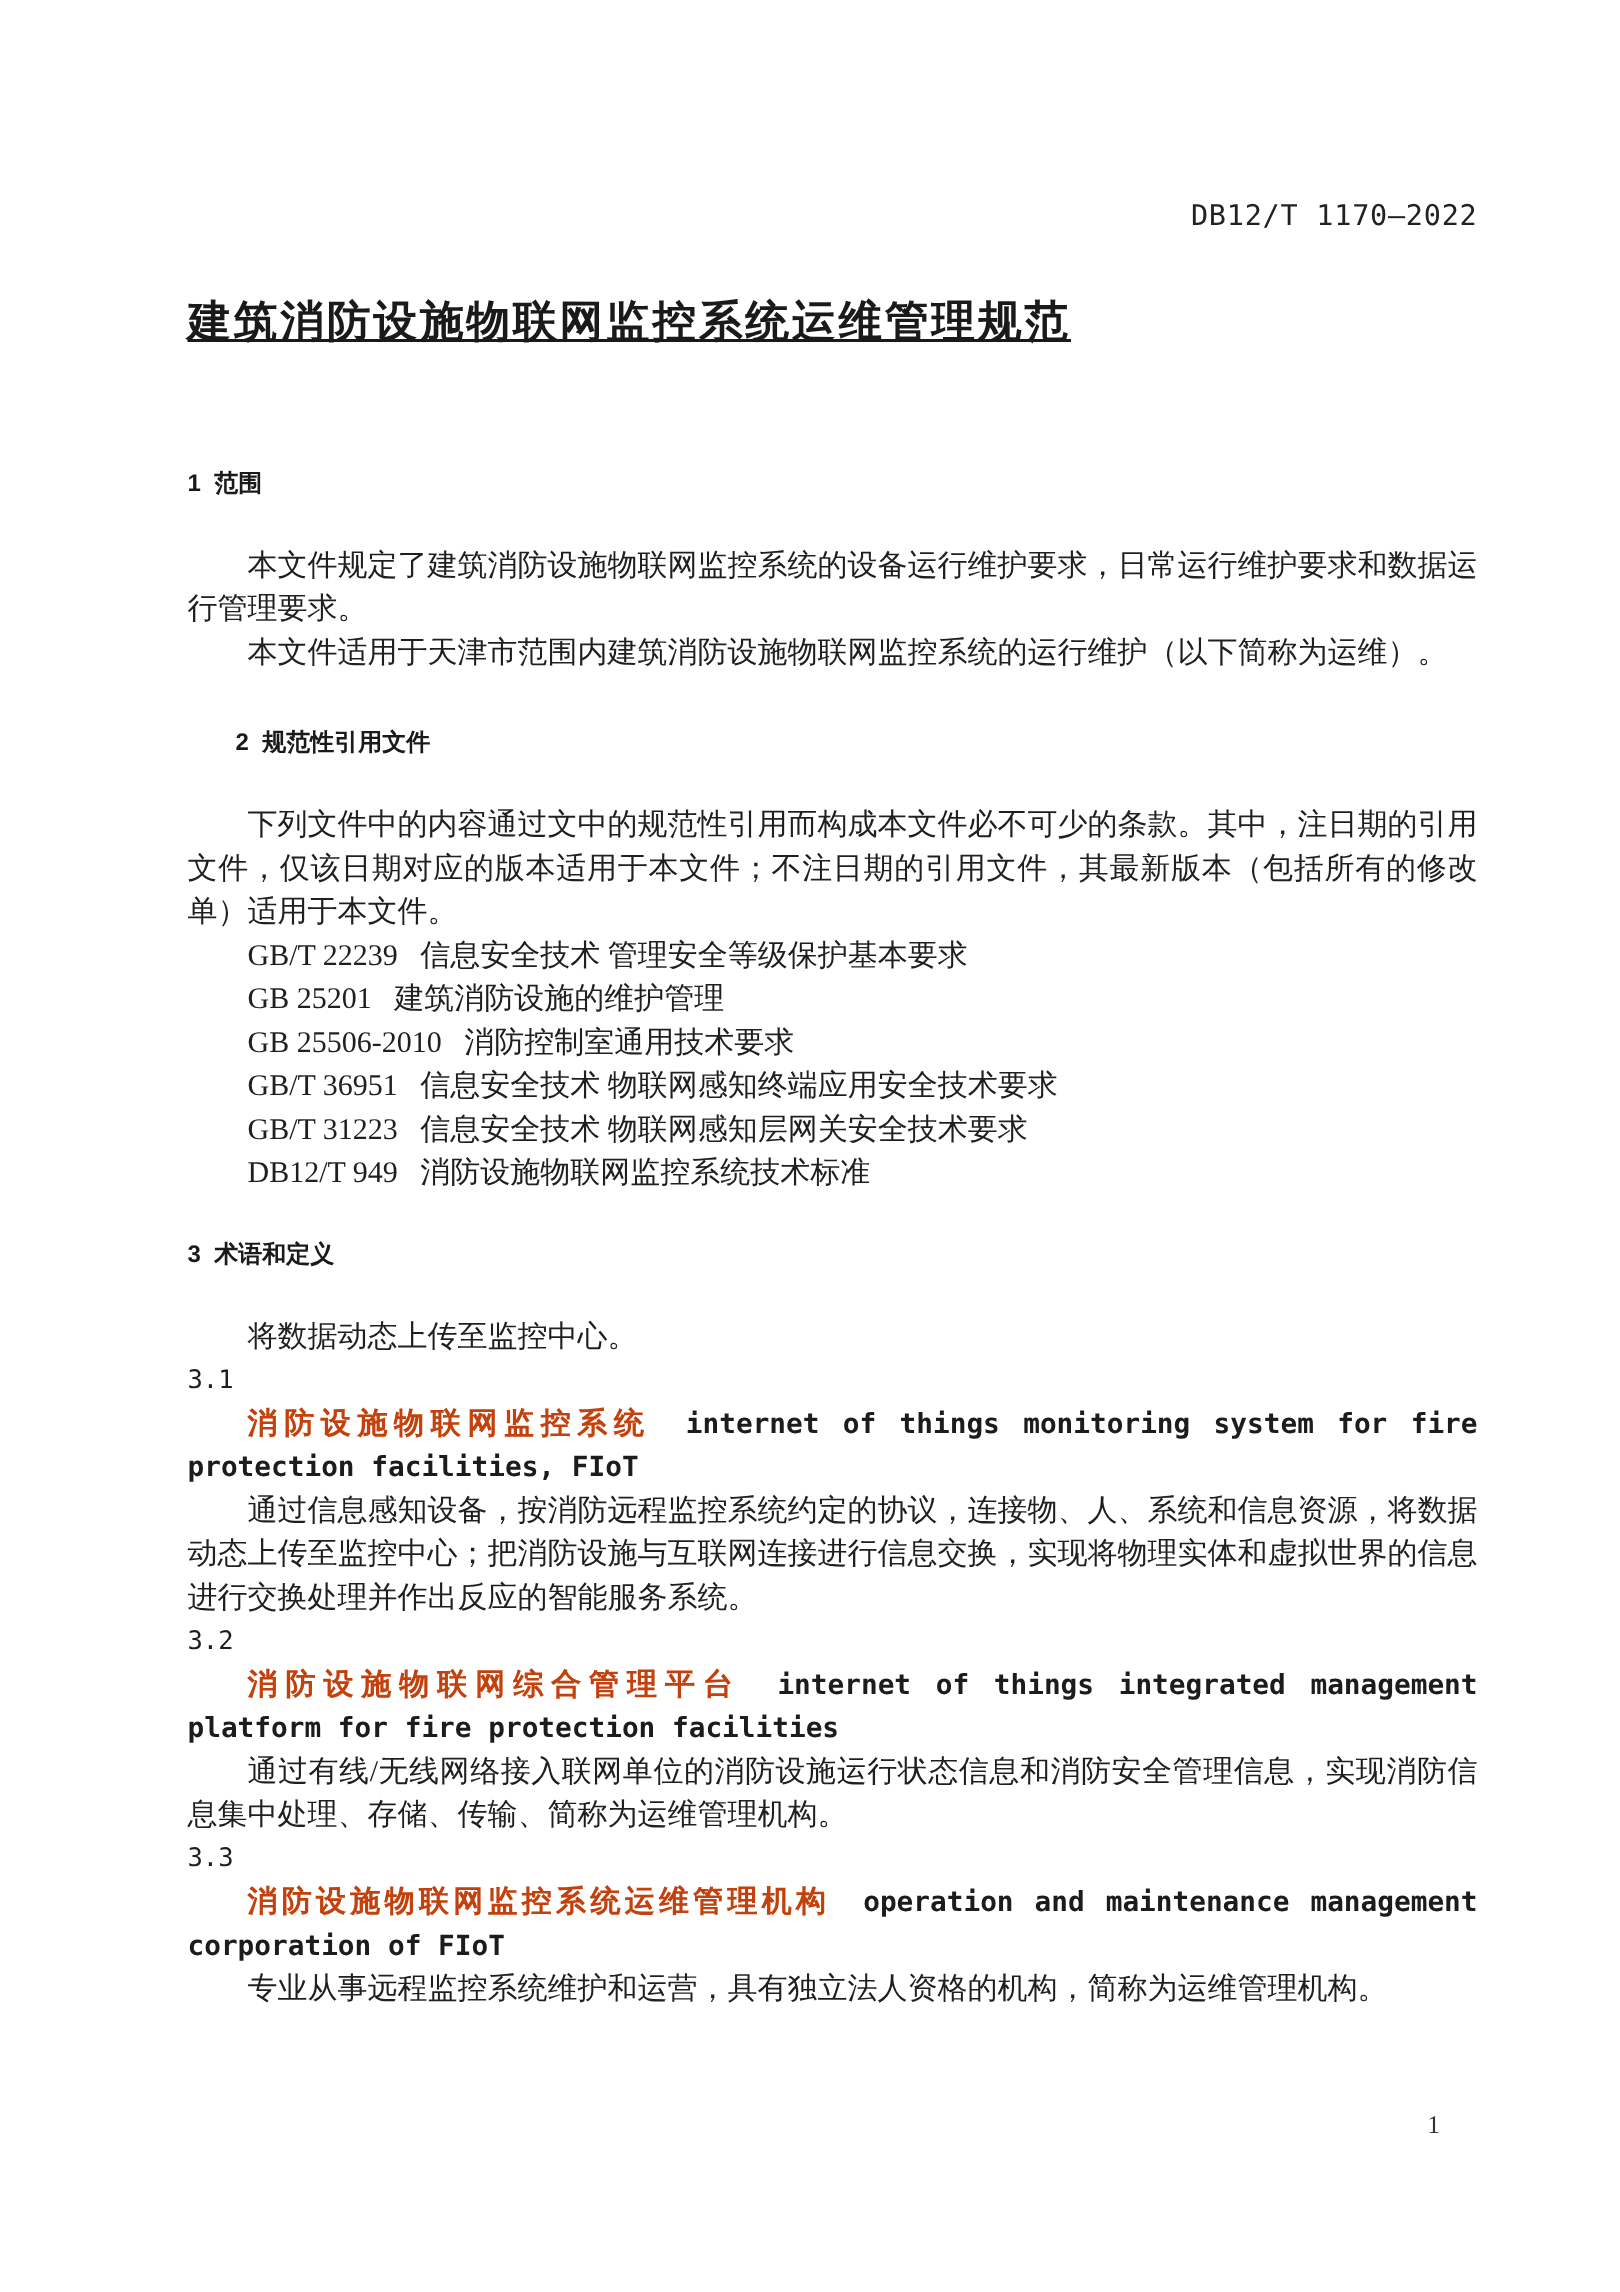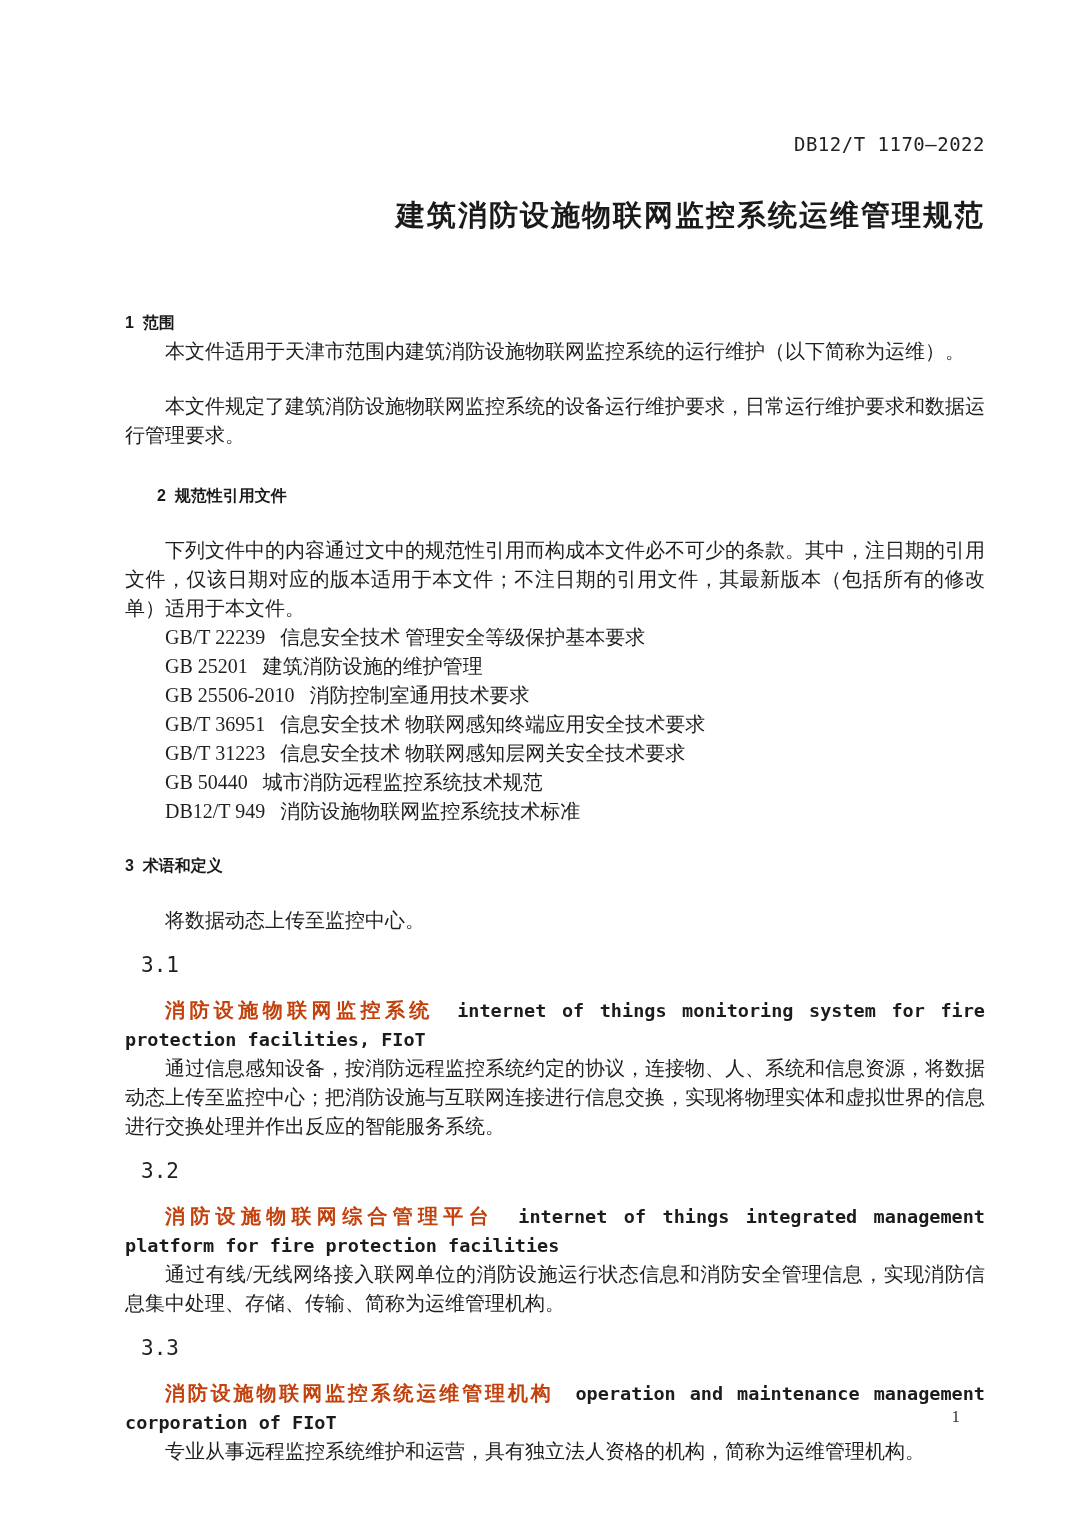--- a/index.html
+++ b/index.html
@@ -23,27 +23,28 @@
   }
   .doc-code {
     text-align: right;
     font-family: "DejaVu Sans Mono", monospace;
     font-size: 19px;
     letter-spacing: 0.5px;
     color: #222;
   }
   .doc-title {
     margin: 36px 0 0 0;
-    text-align: right;
+    text-align: left;
     font-family: "Liberation Sans", "DejaVu Sans", sans-serif;
     font-size: 29px;
     font-weight: 700;
     letter-spacing: 2px;
     color: #1a1a1a;
     line-height: 40px;
+    text-decoration: underline;
   }
   .sec-heading {
     margin: 0;
     font-family: "Liberation Sans", "DejaVu Sans", sans-serif;
     font-size: 16px;
     font-weight: 700;
     color: #1a1a1a;
     white-space: pre-wrap;
     line-height: 28px;
   }
@@ -55,23 +56,23 @@
     text-indent: 2em;
     text-align: justify;
   }
   .para.first { margin-top: 26px; }
   .ref-item {
     margin: 0;
     padding-left: 2em;
     white-space: pre-wrap;
   }
   .term-no {
-    margin: 16px;
+    margin: 0;
     font-family: "DejaVu Sans Mono", monospace;
-    font-size: 21px;
+    font-size: 17px;
   }
   .term-line {
     margin: 0;
     text-indent: 2em;
     text-align: justify;
   }
   .term-zh {
     font-family: "Liberation Sans", "DejaVu Sans", sans-serif;
     font-weight: 700;
     color: #c2410c;
@@ -95,33 +96,32 @@
 <body>
 
 <div class="page">
 
   <div class="doc-code">DB12/T 1170—2022</div>
 
   <h1 class="doc-title">建筑消防设施物联网监控系统运维管理规范</h1>
 
   <section class="sec-scope">
     <h2 class="sec-heading">1  范围</h2>
+    <p class="para first">本文件规定了建筑消防设施物联网监控系统的设备运行维护要求，日常运行维护要求和数据运行管理要求。</p>
     <p class="para">本文件适用于天津市范围内建筑消防设施物联网监控系统的运行维护（以下简称为运维）。</p>
-    <p class="para first">本文件规定了建筑消防设施物联网监控系统的设备运行维护要求，日常运行维护要求和数据运行管理要求。</p>
   </section>
 
   <section class="sec-refs">
     <h2 class="sec-heading">2  规范性引用文件</h2>
     <p class="para first">下列文件中的内容通过文中的规范性引用而构成本文件必不可少的条款。其中，注日期的引用文件，仅该日期对应的版本适用于本文件；不注日期的引用文件，其最新版本（包括所有的修改单）适用于本文件。</p>
     <p class="ref-item">GB/T 22239   信息安全技术 管理安全等级保护基本要求</p>
     <p class="ref-item">GB 25201   建筑消防设施的维护管理</p>
     <p class="ref-item">GB 25506-2010   消防控制室通用技术要求</p>
     <p class="ref-item">GB/T 36951   信息安全技术 物联网感知终端应用安全技术要求</p>
     <p class="ref-item">GB/T 31223   信息安全技术 物联网感知层网关安全技术要求</p>
-    <p class="ref-item">GB 50440   城市消防远程监控系统技术规范</p>
     <p class="ref-item">DB12/T 949   消防设施物联网监控系统技术标准</p>
   </section>
 
   <section class="sec-terms">
     <h2 class="sec-heading">3  术语和定义</h2>
     <p class="para first">将数据动态上传至监控中心。</p>
 
     <div>
       <p class="term-no">3.1</p>
       <p class="term-line">

